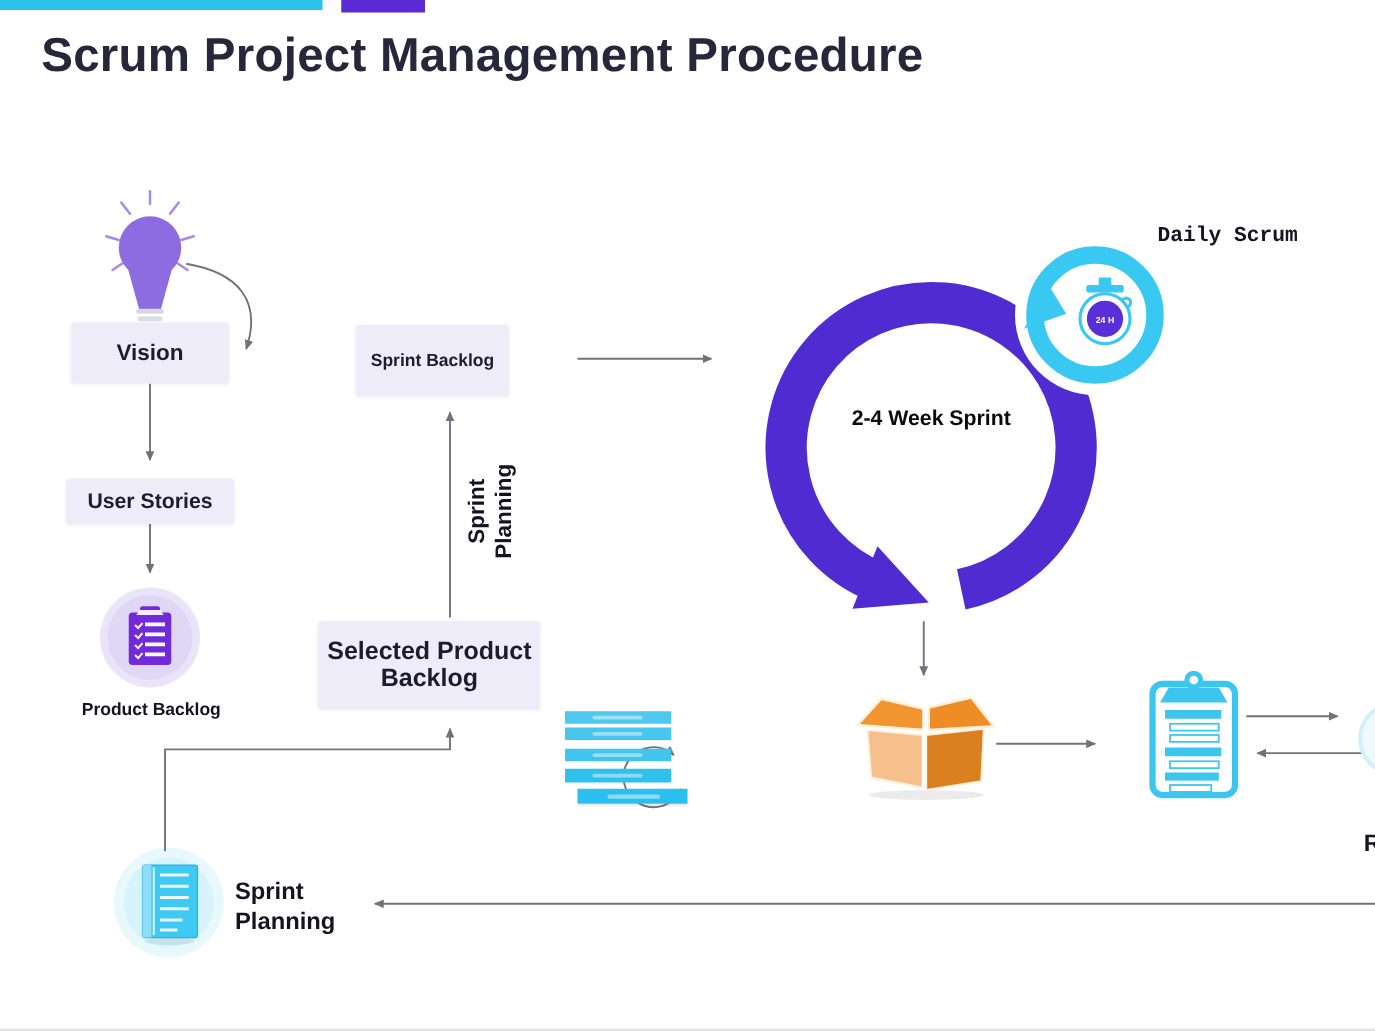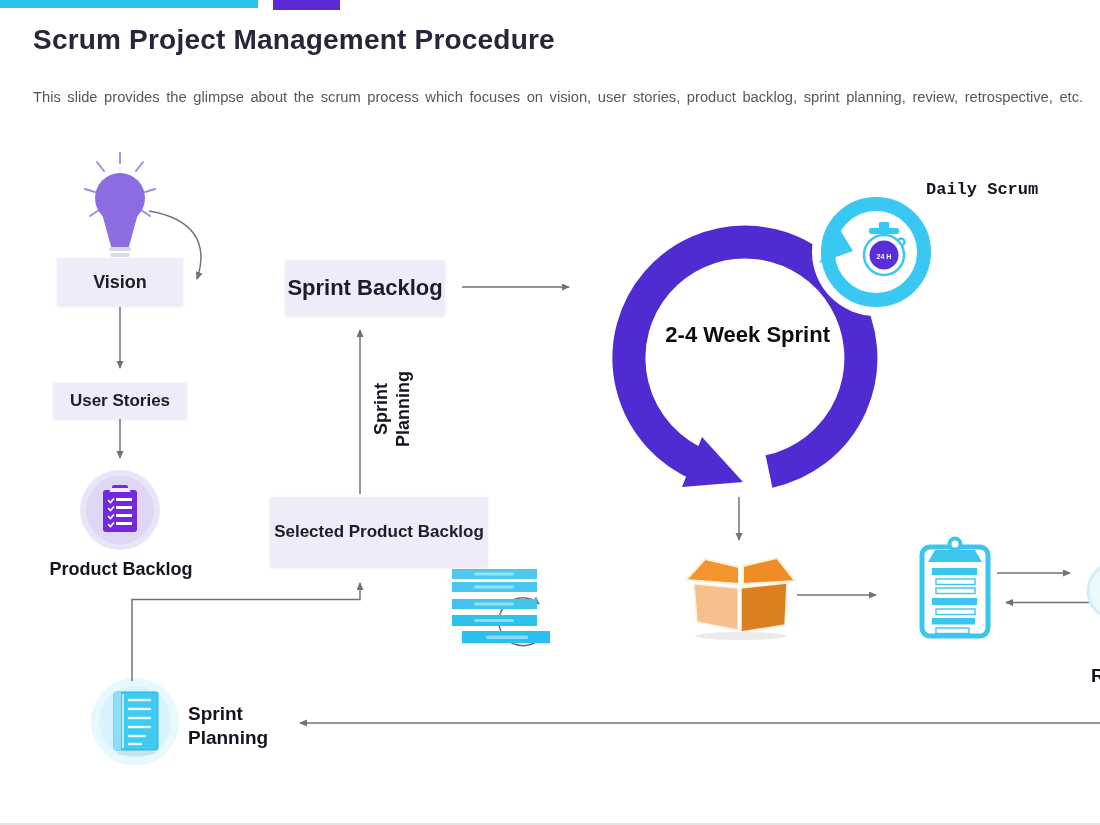--- a/index.html
+++ b/index.html
@@ -1,51 +1,50 @@
 <!DOCTYPE html>
 <html><head>
 <meta charset="utf-8">
 <style>
   html,body{margin:0;padding:0;background:#ffffff;}
   .stage{position:relative;width:1100px;height:825px;background:#ffffff;overflow:hidden;
          font-family:"Liberation Sans",sans-serif;}
   .abs{position:absolute;}
   .topbar-cyan{left:0;top:0;width:258px;height:8px;background:#29c3ee;}
   .topbar-purple{left:273px;top:0;width:67px;height:10px;background:#5a2ad4;}
-  .title{left:33px;top:24px;font-size:28px;font-weight:bold;color:#28263a;letter-spacing:.2px;}
+  .title{left:33px;top:24px;font-size:38px;font-weight:bold;color:#28263a;letter-spacing:.2px;}
   .subtitle{left:33px;top:89px;font-size:14.7px;color:#56565f;white-space:nowrap;word-spacing:2.5px;}
   .nodebox{background:#efecf9;display:flex;align-items:center;justify-content:center;text-align:center;
            font-weight:bold;color:#1d1b2f;border-radius:2px;box-shadow:0 1px 3px rgba(40,30,90,.10);}
   .bx-vision{left:57px;top:258px;width:126px;height:48px;font-size:18px;}
   .bx-user{left:53px;top:383px;width:134px;height:36px;font-size:17px;}
-  .bx-sback{left:285px;top:260px;width:160px;height:56px;font-size:22px;justify-content:center;}
-  .bx-selected{left:270px;top:497px;width:218px;height:70px;font-size:17px;line-height:22px;}
+  .bx-sback{left:285px;top:260px;width:122px;height:56px;font-size:14px;justify-content:center;}
+  .bx-selected{left:255px;top:497px;width:177px;height:70px;font-size:20px;line-height:22px;}
   .lbl{font-weight:bold;color:#15131f;}
-  .lbl-pbacklog{left:21px;top:559px;width:200px;text-align:center;font-size:18px;}
+  .lbl-pbacklog{left:21px;top:559px;width:200px;text-align:center;font-size:14px;}
   .lbl-rotated{left:332px;top:387px;width:120px;text-align:center;font-size:18px;line-height:22px;
                transform:rotate(-90deg);}
-  .lbl-cycle{left:660px;top:320px;width:170px;text-align:right;font-size:22px;line-height:30px;color:#0b0b12;}
+  .lbl-cycle{left:660px;top:320px;width:170px;text-align:center;font-size:17px;line-height:30px;color:#0b0b12;}
   .lbl-daily{left:926px;top:180px;font-size:17px;font-family:Liberation Mono, monospace;}
   .lbl-newfunc{left:671px;top:650px;width:140px;text-align:center;font-size:17px;line-height:22px;}
   .lbl-sreview{left:901px;top:656px;width:110px;text-align:center;font-size:17px;line-height:22px;}
   .lbl-splan{left:188px;top:702px;width:115px;font-size:19px;line-height:24px;}
   .lbl-frag{left:1091px;top:665px;font-size:19px;}
   .bottom-line{left:0;top:823px;width:1100px;height:2px;background:#c9c9d2;opacity:.5;}
   svg{display:block;}
 </style>
 </head>
 <body>
 
 <div class="stage">
 
   <div class="abs topbar-cyan"></div>
   <div class="abs topbar-purple"></div>
 
   <div class="abs title">Scrum Project Management Procedure</div>
-  <div class="abs subtitle">This slide provides  the glimpse about the scrum process which focuses on vision,  user stories,  product backlog,  sprint planning,  review,  retrospective,  etc.</div>
 
   <svg class="abs" style="left:0;top:0;" width="1100" height="825" viewBox="0 0 1100 825">
     <defs>
       <marker id="arr" markerWidth="9" markerHeight="8" refX="7" refY="3.5" orient="auto" markerUnits="userSpaceOnUse">
         <path d="M0,0 L8,3.5 L0,7 Z" fill="#71717c"></path>
       </marker>
     </defs>
 
     <circle cx="120" cy="510" r="40" fill="#eae4f9"></circle>
     <circle cx="120" cy="510" r="34" fill="#e0d7f6"></circle>

